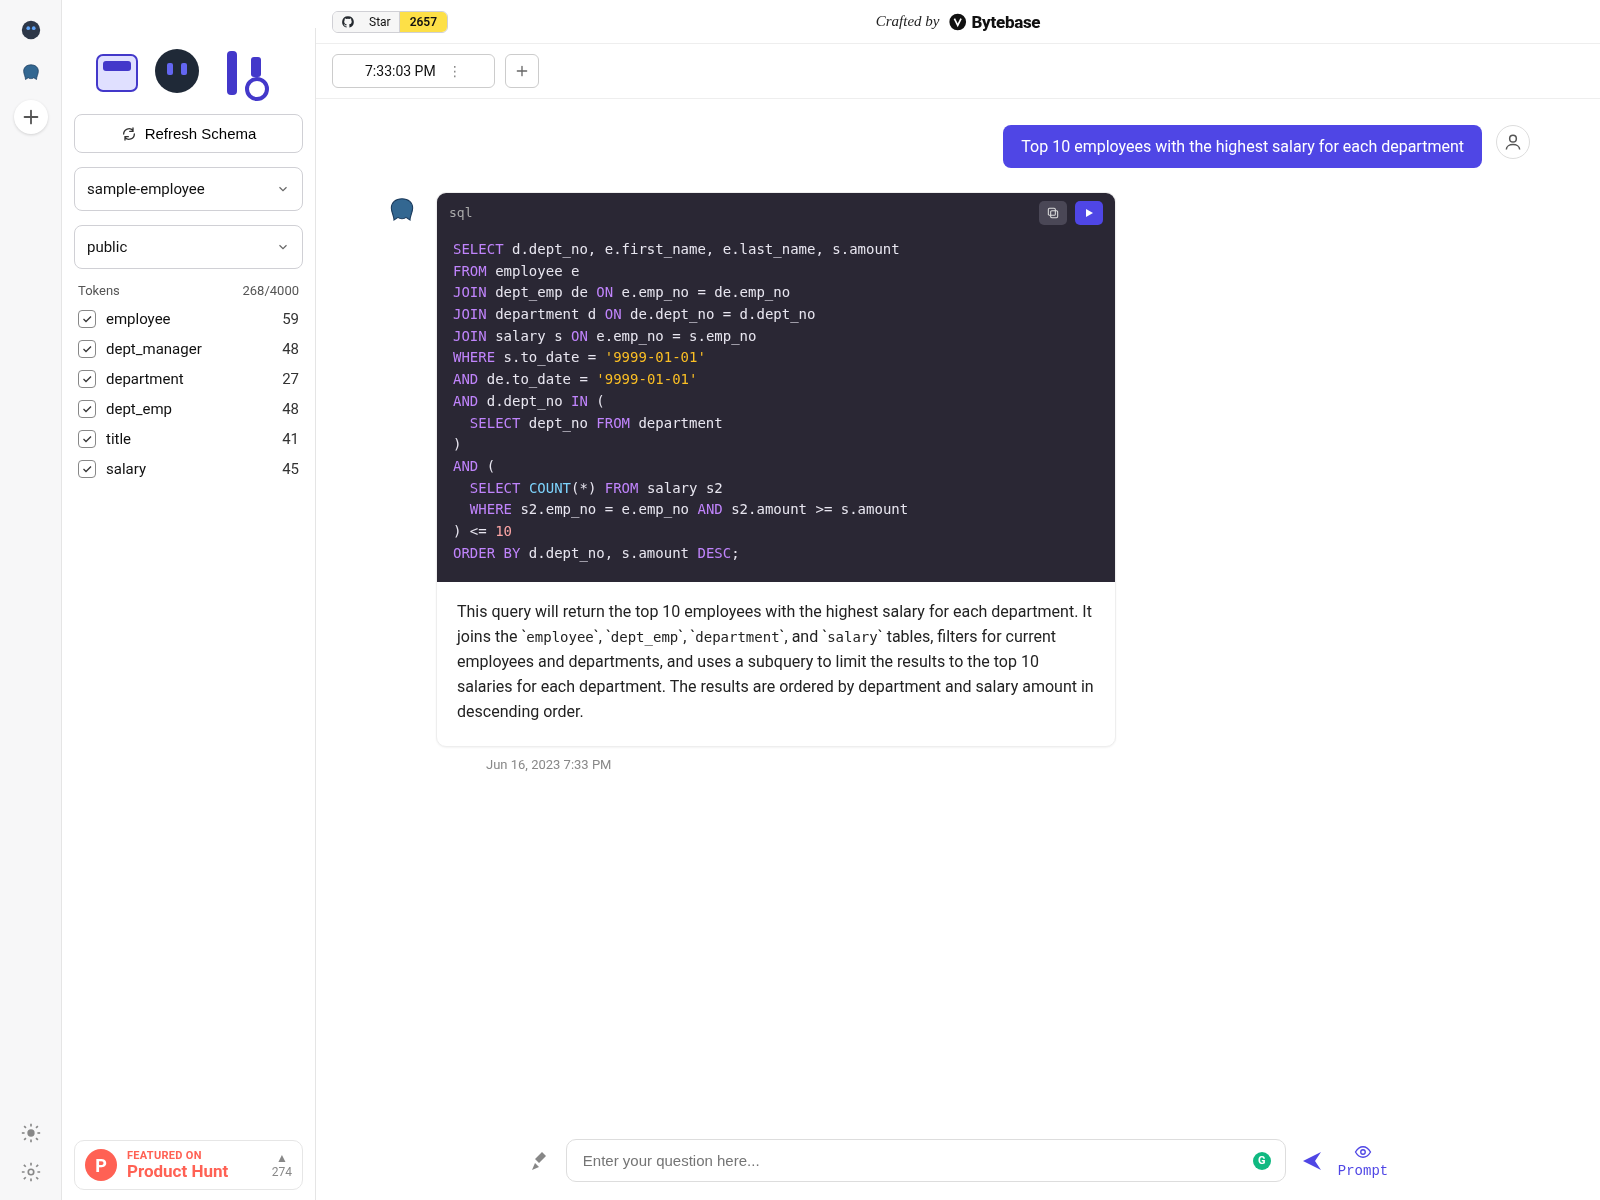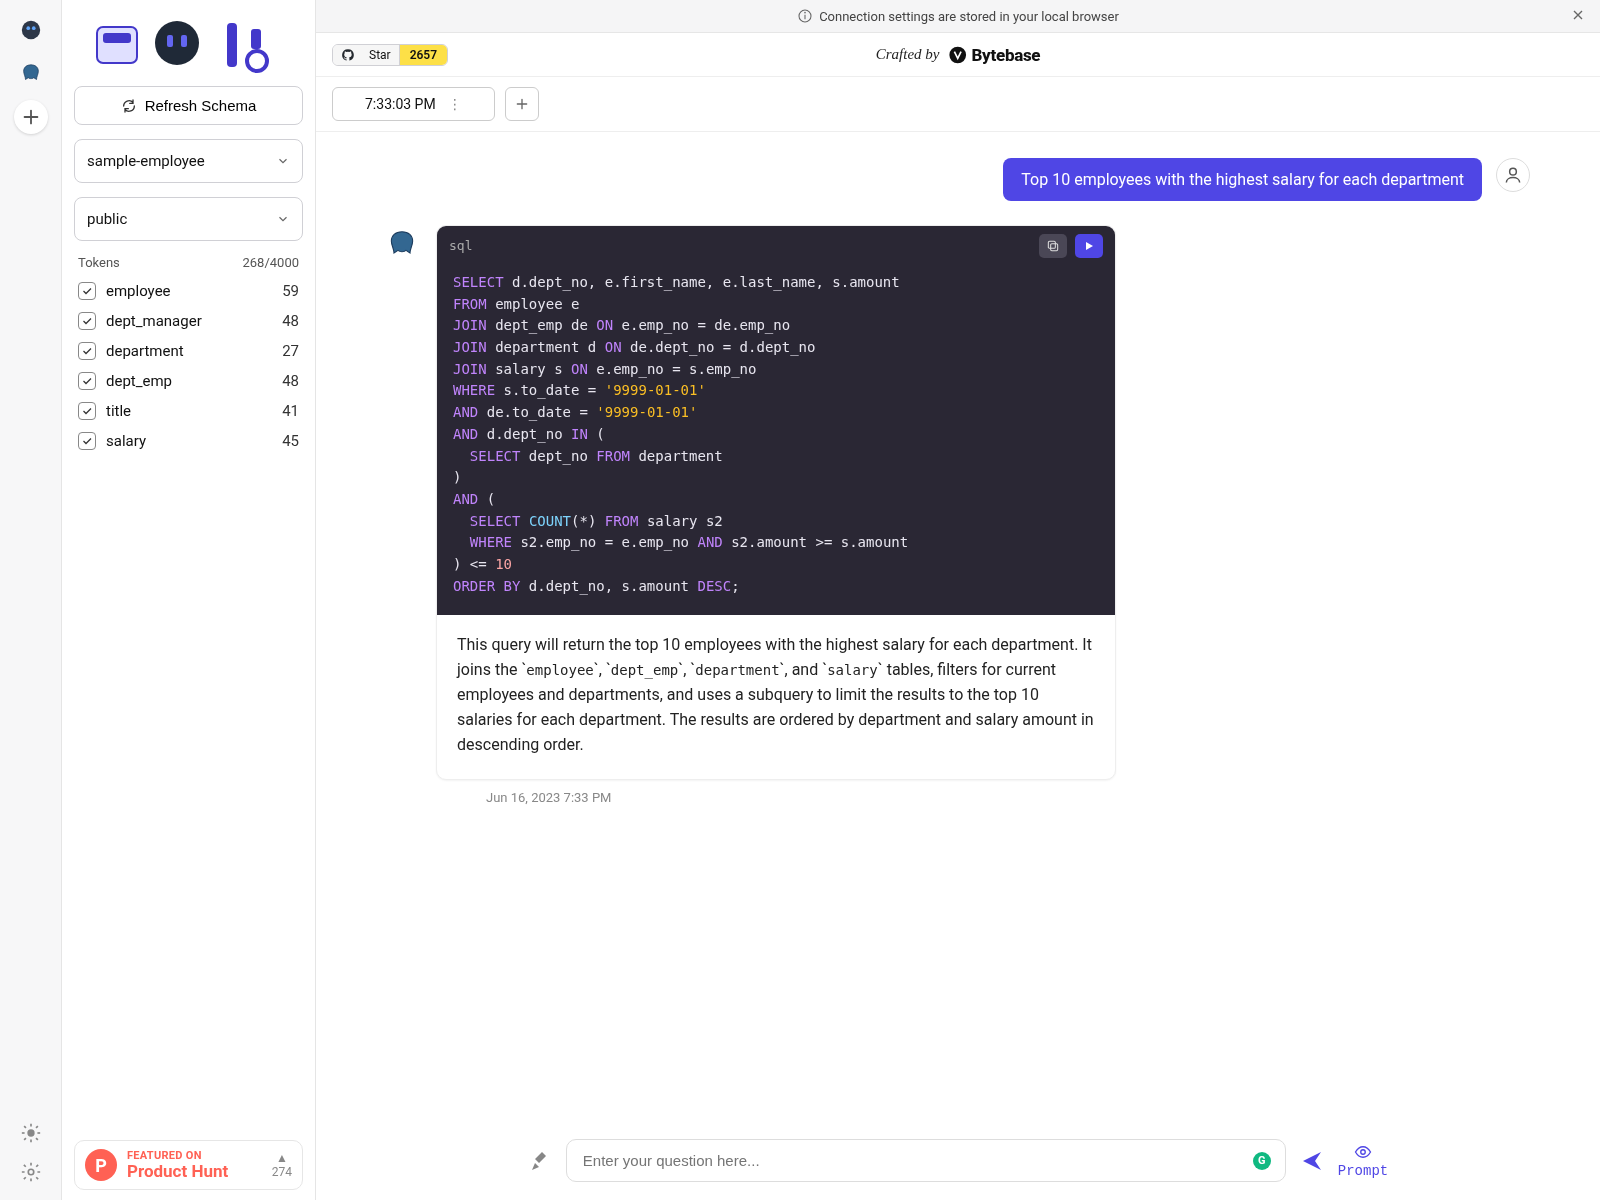--- a/index.html
+++ b/index.html
@@ -2,21 +2,21 @@
 <html><head>
 <meta charset="utf-8">
 <style>
 * { box-sizing: border-box; margin: 0; padding: 0; }
 body { font-family: -apple-system, BlinkMacSystemFont, "Segoe UI", Roboto, sans-serif; font-size: 14px; color: #111; background: #fff; width: 1600px; height: 1200px; overflow: hidden; display: flex; }
 .rail { width: 62px; background: #f7f7f8; border-right: 1px solid #e5e5e5; display: flex; flex-direction: column; align-items: center; padding-top: 12px; gap: 8px; }
 .rail .avatar { width: 36px; height: 36px; border-radius: 50%; display: flex; align-items: center; justify-content: center; }
 .rail .rail-bottom { margin-top: auto; margin-bottom: 14px; display: flex; flex-direction: column; gap: 14px; align-items: center; }
 .rail svg { width: 22px; height: 22px; }
 .rail .add-btn { width: 34px; height: 34px; border-radius: 50%; background: #fff; box-shadow: 0 1px 3px rgba(0,0,0,0.15); display: flex; align-items: center; justify-content: center; cursor: pointer; }
-.sidebar { width: 254px; border-right: 1px solid #e5e5e5; display: flex; flex-direction: column; padding: 10px 12px; }
+.sidebar { width: 254px; border-right: 1px solid #e5e5e5; display: flex; flex-direction: column; padding: 10px 12px; margin-top: 28px; }
 .logo-img { width: 206px; height: 66px; margin: 2px auto 8px; display: flex; align-items: center; justify-content: center; gap: 8px; }
 .refresh-btn { background: #fff; border: 1px solid #d0d0d5; border-radius: 8px; padding: 10px; display: flex; align-items: center; justify-content: center; gap: 8px; cursor: pointer; font-size: 15px; }
 .select { background: #fff; border: 1px solid #d0d0d5; border-radius: 8px; padding: 12px 12px; display: flex; align-items: center; justify-content: space-between; margin-top: 14px; cursor: pointer; font-size: 15px; }
 .tokens-row { display: flex; justify-content: space-between; font-size: 13px; color: #555; margin-top: 14px; padding: 0 4px; }
 .table-list { margin-top: 6px; }
 .table-item { display: flex; align-items: center; padding: 6px 4px; font-size: 15px; }
 .table-item .chk { width: 18px; height: 18px; border: 1.5px solid #888; border-radius: 4px; display: flex; align-items: center; justify-content: center; margin-right: 10px; }
 .table-item .chk svg { width: 12px; height: 12px; }
 .table-item .count { margin-left: auto; color: #333; }
 .ph-badge { margin-top: auto; border: 1px solid #e6e6e6; border-radius: 10px; padding: 8px 10px; display: flex; align-items: center; gap: 10px; }
@@ -214,33 +214,20 @@
       <span class="big">Product Hunt</span>
     </div>
     <div class="ph-up">
       <div>▲</div>
       <div>274</div>
     </div>
   </div>
 </div>
 
 <div class="main">
-  <div class="banner">
-    <svg width="16" height="16" viewBox="0 0 24 24" style="margin-right:6px">
-        <circle cx="12" cy="12" r="9" fill="none" stroke="#666" stroke-width="1.6"></circle>
-        <line x1="12" y1="10" x2="12" y2="17" stroke="#666" stroke-width="1.6"></line>
-        <circle cx="12" cy="7" r="1.2" fill="#666"></circle>
-      </svg>
-    <span>Connection settings are stored in your local browser</span>
-    <span class="close">
-      <svg width="16" height="16" viewBox="0 0 24 24">
-          <path d="M6 6l12 12M18 6L6 18" stroke="#666" stroke-width="2"></path>
-        </svg>
-    </span>
-  </div>
 
   <div class="topbar">
     <div class="gh-star">
       <div class="left">
         <svg width="14" height="14" viewBox="0 0 24 24">
             <path d="M12 2a10 10 0 0 0-3.2 19.5c.5.1.7-.2.7-.5v-1.8c-2.8.6-3.4-1.3-3.4-1.3-.5-1.2-1.1-1.5-1.1-1.5-.9-.6.1-.6.1-.6 1 .1 1.5 1 1.5 1 .9 1.5 2.3 1.1 2.9.8.1-.6.3-1.1.6-1.3-2.2-.3-4.6-1.1-4.6-5a3.9 3.9 0 0 1 1-2.7c-.1-.3-.5-1.3.1-2.7 0 0 .9-.3 2.8 1a9.6 9.6 0 0 1 5 0c1.9-1.3 2.8-1 2.8-1 .6 1.4.2 2.4.1 2.7a3.9 3.9 0 0 1 1 2.7c0 3.9-2.4 4.7-4.6 5 .4.3.7.9.7 1.9v2.8c0 .3.2.6.7.5A10 10 0 0 0 12 2z" fill="#24292e"></path>
           </svg>
         <span>Star</span>
       </div>
       <div class="right">2657</div>

